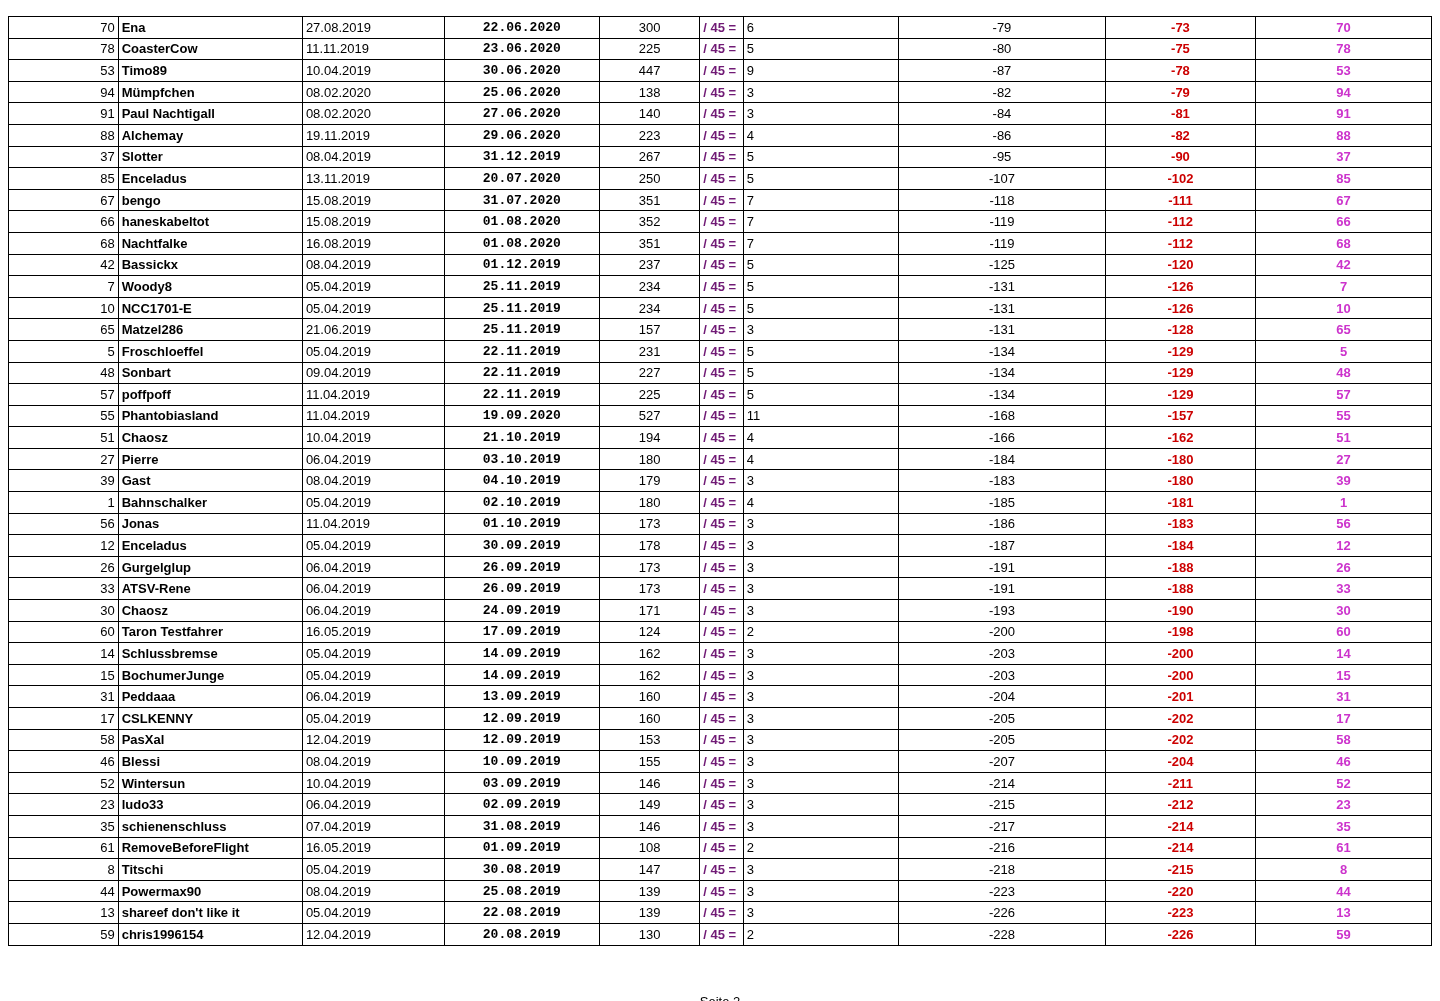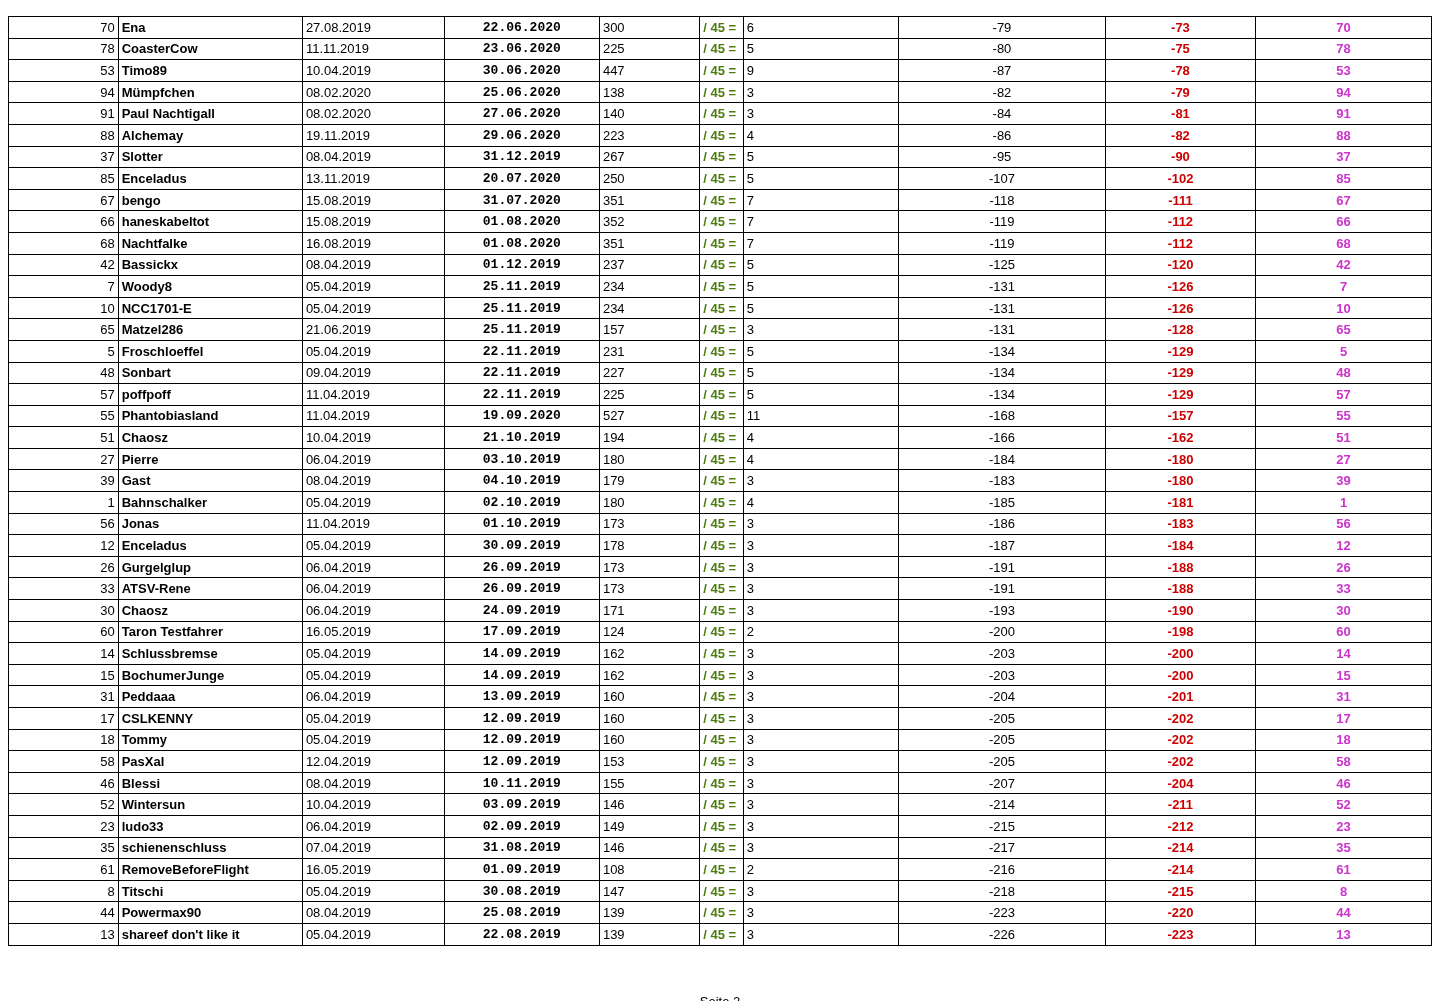--- a/index.html
+++ b/index.html
@@ -59,30 +59,30 @@
   td.date1 {
     text-align: left;
     font-weight: normal;
   }
   td.date2 {
     text-align: center;
     font-weight: bold;
     font-family: Liberation Mono, monospace;
   }
   td.pts {
-    text-align: left;
+    text-align: center;
     border-right: none;
     font-weight: normal;
     margin-left: 23px;
   }
   td.div {
     text-align: left;
     border-left: none;
     border-right: none;
-    color: #4d7c0f;
+    color: #701a75;
     font-weight: bold;
     padding-left: 2px;
   }
   td.res {
     text-align: left;
     border-left: none;
     font-weight: normal;
   }
   td.num1 {
     text-align: center;
@@ -517,48 +517,36 @@
           <td class="date1">05.04.2019</td>
           <td class="date2">12.09.2019</td>
           <td class="pts">160</td>
           <td class="div">/ 45 =</td>
           <td class="res">3</td>
           <td class="num1">-205</td>
           <td class="num2">-202</td>
           <td class="rank2">17</td>
         </tr>
         <tr>
-          <td class="rank">18</td>
-          <td class="name">Tommy</td>
-          <td class="date1">05.04.2019</td>
-          <td class="date2">12.09.2019</td>
-          <td class="pts">160</td>
-          <td class="div">/ 45 =</td>
-          <td class="res">3</td>
-          <td class="num1">-205</td>
-          <td class="num2">-202</td>
-          <td class="rank2">18</td>
-        </tr>
-        <tr>
           <td class="rank">58</td>
           <td class="name">PasXal</td>
           <td class="date1">12.04.2019</td>
           <td class="date2">12.09.2019</td>
           <td class="pts">153</td>
           <td class="div">/ 45 =</td>
           <td class="res">3</td>
           <td class="num1">-205</td>
           <td class="num2">-202</td>
           <td class="rank2">58</td>
         </tr>
         <tr>
           <td class="rank">46</td>
           <td class="name">Blessi</td>
           <td class="date1">08.04.2019</td>
-          <td class="date2">10.11.2019</td>
+          <td class="date2">10.09.2019</td>
           <td class="pts">155</td>
           <td class="div">/ 45 =</td>
           <td class="res">3</td>
           <td class="num1">-207</td>
           <td class="num2">-204</td>
           <td class="rank2">46</td>
         </tr>
         <tr>
           <td class="rank">52</td>
           <td class="name">Wintersun</td>
@@ -635,19 +623,31 @@
           <td class="rank">13</td>
           <td class="name">shareef don't like it</td>
           <td class="date1">05.04.2019</td>
           <td class="date2">22.08.2019</td>
           <td class="pts">139</td>
           <td class="div">/ 45 =</td>
           <td class="res">3</td>
           <td class="num1">-226</td>
           <td class="num2">-223</td>
           <td class="rank2">13</td>
+        </tr>
+        <tr>
+          <td class="rank">59</td>
+          <td class="name">chris1996154</td>
+          <td class="date1">12.04.2019</td>
+          <td class="date2">20.08.2019</td>
+          <td class="pts">130</td>
+          <td class="div">/ 45 =</td>
+          <td class="res">2</td>
+          <td class="num1">-228</td>
+          <td class="num2">-226</td>
+          <td class="rank2">59</td>
         </tr>
       </tbody>
   </table>
 
   <div class="footer">Seite 2</div>
 
 </div>
 
 </body></html>

